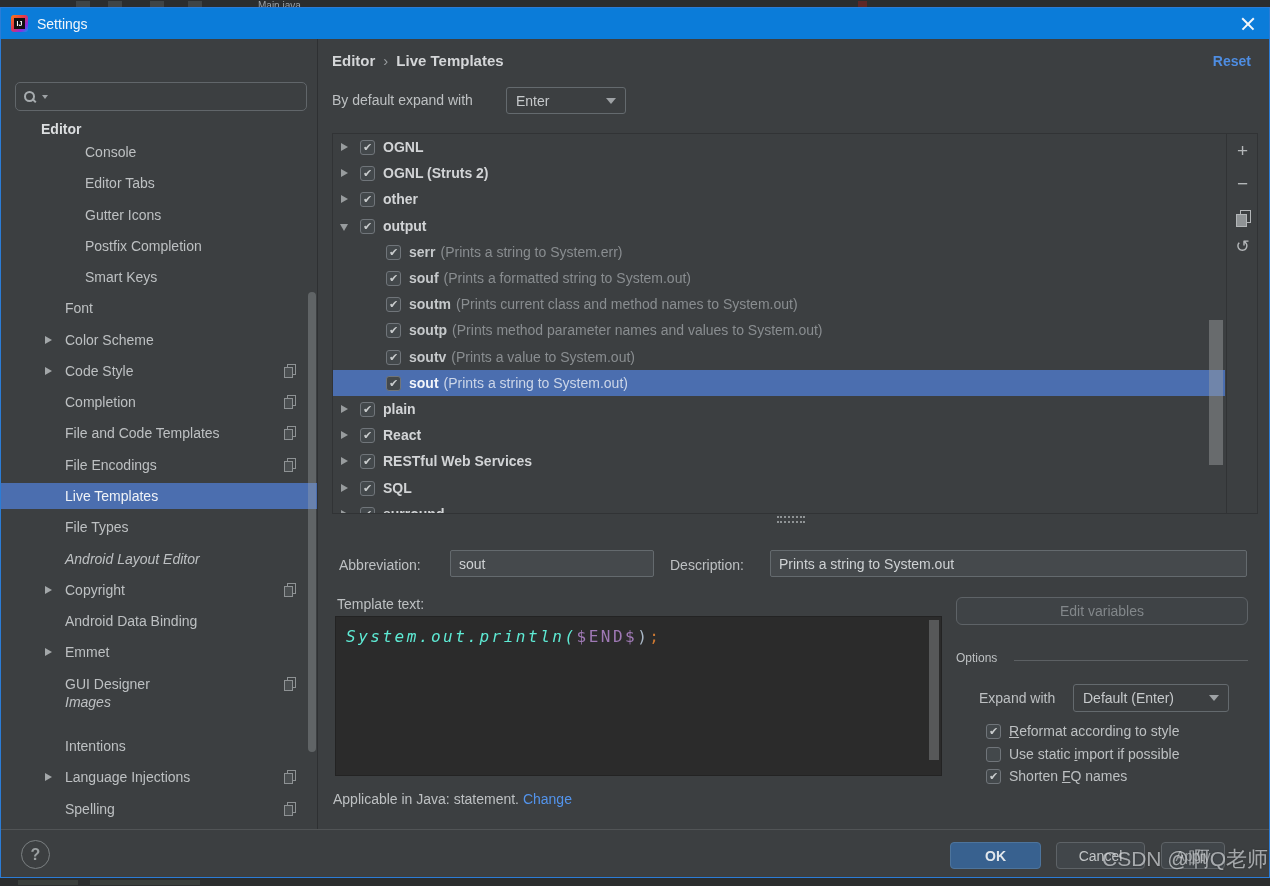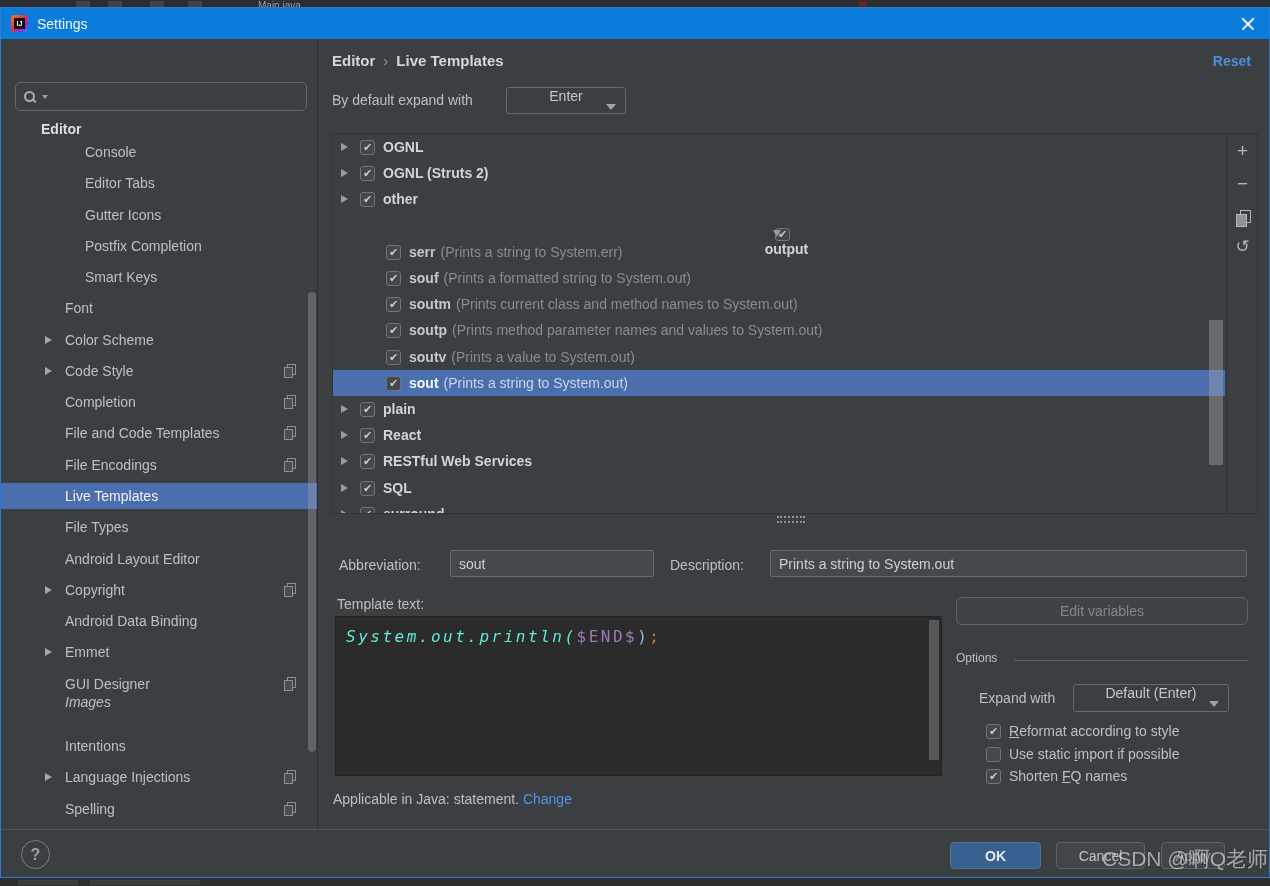--- a/index.html
+++ b/index.html
@@ -45,21 +45,21 @@
   .sb-scroll { position:absolute; right:1px; top:253px; width:8px; height:460px; background:rgba(164,168,171,.35); border-radius:4px; }
 
   .dlg-footer { position:absolute; left:0; right:0; bottom:0; height:48px; border-top:1px solid #515456; background:#3c3f41; }
   .help-btn { position:absolute; left:20px; top:10px; width:29px; height:29px; border-radius:50%; border:1.5px solid #7b8082; color:#9ba0a2; font-size:16px; font-weight:bold; display:flex; align-items:center; justify-content:center; cursor:pointer; }
 
   
   .breadcrumb { position:absolute; left:331px; top:44px; font-size:15px; font-weight:bold; color:#d4d6d8; }
   .breadcrumb .sep { color:#9a9ea1; font-weight:normal; padding:0 8px; }
   .reset-link { position:absolute; right:18px; top:45px; color:#4e8de2; font-size:14px; font-weight:bold; cursor:pointer; }
   .expand-label { position:absolute; left:331px; top:84px; font-size:14px; color:#bdc0c2; }
-  .selectbox { border:1px solid #646a6e; border-radius:3px; background:#3c3f41; color:#c6c9cb; font-size:14px; display:flex; align-items:center; padding:0 9px; cursor:pointer;flex-direction:column; }
+  .selectbox { border:1px solid #646a6e; border-radius:3px; background:#3c3f41; color:#c6c9cb; font-size:14px; display:flex; align-items:center; padding:0 9px; cursor:pointer; }
   .selectbox .sel-arrow { margin-left:auto; width:0; height:0; border-left:5px solid transparent; border-right:5px solid transparent; border-top:6px solid #9ea2a5; }
   .sel-expandwith { position:absolute; left:505px; top:79px; width:120px; height:27px; }
 
   
   .tree-wrap { position:absolute; left:331px; top:125px; width:926px; height:381px; border:1px solid #313335; }
   .tree-viewport { position:absolute; left:0; top:0; width:892px; height:379px; overflow:hidden; }
   .tpl-row { position:absolute; left:0; width:892px; height:26px; display:flex; align-items:center; font-size:14px; }
   .tpl-row.selected { background:#4b6eaf; }
   .tri-r { width:9px; height:9px; position:relative; } .tri-r::before { content:""; position:absolute; top:0; left:1px; border-left:7px solid #989c9e; border-top:4.5px solid transparent; border-bottom:4.5px solid transparent; }
   .tri-d { width:9px; height:9px; position:relative; } .tri-d::before { content:""; position:absolute; top:2px; left:0; border-top:7px solid #989c9e; border-left:4.5px solid transparent; border-right:4.5px solid transparent; }
@@ -178,21 +178,21 @@
           <div class="sb-row" style="top: 413px;">
             <span class="sb-label ind1">File Encodings</span>
             <span class="copy-ic"></span>
           </div>
           <div class="sb-row selected" style="top: 444px;">
             <span class="sb-label ind1">Live Templates</span>
           </div>
           <div class="sb-row" style="top: 475px;">
             <span class="sb-label ind1">File Types</span>
           </div>
-          <div class="sb-row" style="top: 507px;">
+          <div class="sb-row" style="top: 507px; font-style: italic;">
             <span class="sb-label ind1">Android Layout Editor</span>
           </div>
           <div class="sb-row" style="top: 538px;">
             <span class="sb-arrow"></span>
             <span class="sb-label ind1">Copyright</span>
             <span class="copy-ic"></span>
           </div>
           <div class="sb-row" style="top: 569px;">
             <span class="sb-label ind1">Android Data Binding</span>
           </div>
@@ -247,21 +247,21 @@
           <div class="tpl-row" style="top: 26px; padding-left: 7px;">
             <span class="tri-r" style="margin-right: 11px;"></span>
             <span class="cb checked"></span>
             <span class="tpl-group-label">OGNL (Struts 2)</span>
           </div>
           <div class="tpl-row" style="top: 52px; padding-left: 7px;">
             <span class="tri-r" style="margin-right: 11px;"></span>
             <span class="cb checked"></span>
             <span class="tpl-group-label">other</span>
           </div>
-          <div class="tpl-row" style="top: 94px; padding-left: 7px; flex-direction: column;">
+          <div class="tpl-row" style="top: 79px; padding-left: 7px;">
             <span class="tri-d" style="margin-right: 11px;"></span>
             <span class="cb checked"></span>
             <span class="tpl-group-label">output</span>
           </div>
           <div class="tpl-row" style="top: 105px; padding-left: 53px;">
             <span class="cb checked"></span>
             <span class="tpl-name">serr</span>
             <span class="tpl-desc">(Prints a string to System.err)</span>
           </div>
           <div class="tpl-row" style="top: 131px; padding-left: 53px;">

